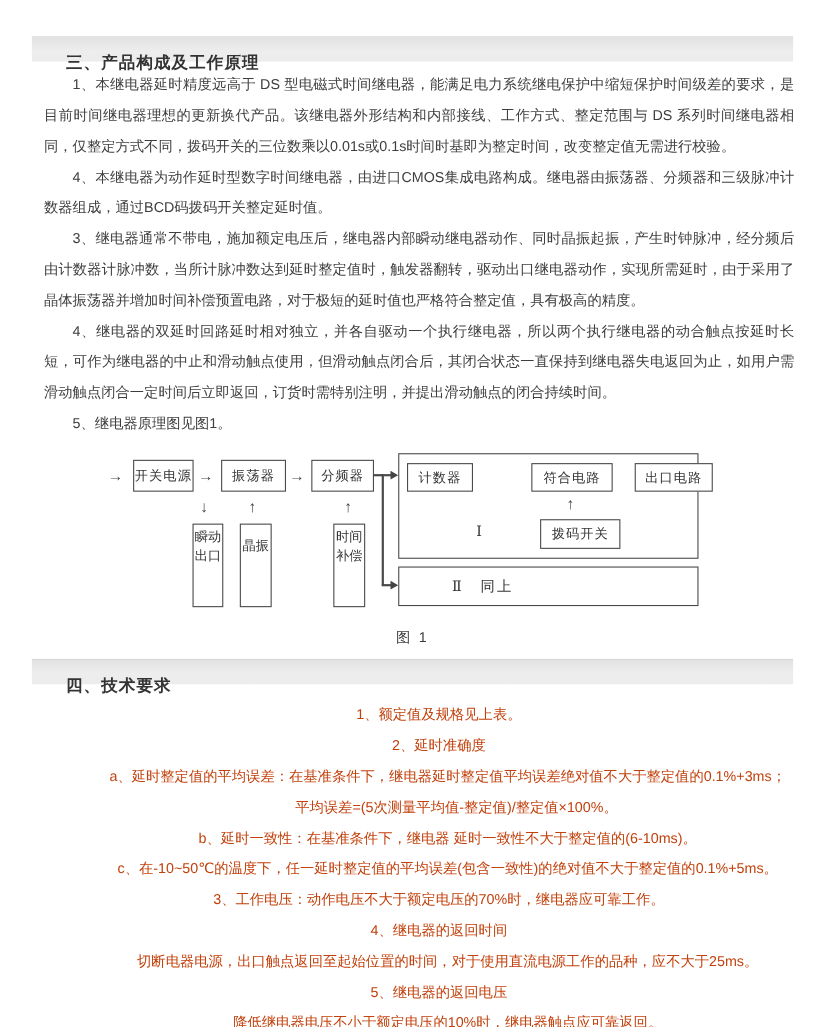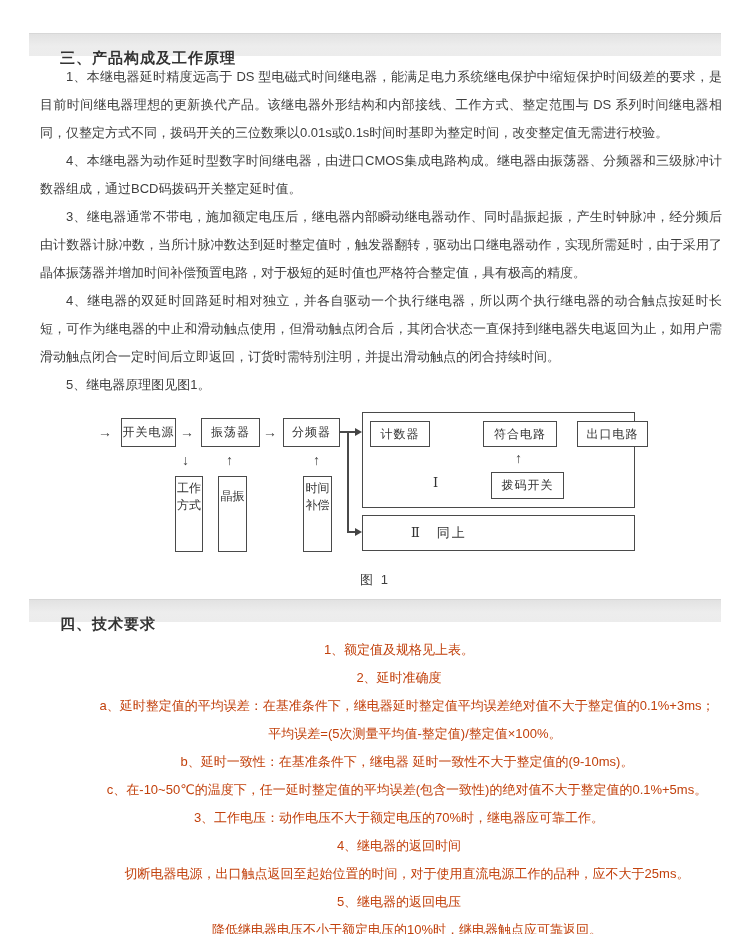--- a/index.html
+++ b/index.html
@@ -98,21 +98,21 @@
       <div class="dbox" style="left:91px;top:7px;width:55px;height:29px;">开关电源</div>
       <span class="arr" style="left:150px;top:14px;">→</span>
       <div class="dbox" style="left:171px;top:7px;width:59px;height:29px;">振荡器</div>
       <span class="arr" style="left:233px;top:14px;">→</span>
       <div class="dbox" style="left:253px;top:7px;width:57px;height:29px;">分频器</div>
 
       <span class="arr" style="left:152px;top:42px;">↓</span>
       <span class="arr" style="left:196px;top:42px;">↑</span>
       <span class="arr" style="left:283px;top:42px;">↑</span>
 
-      <div class="vbox" style="left:145px;top:65px;width:28px;height:76px;">工作方式</div>
+      <div class="vbox" style="left:145px;top:65px;width:28px;height:76px;">瞬动出口</div>
       <div class="vbox spread" style="left:188px;top:65px;width:29px;height:76px;">晶振</div>
       <div class="vbox" style="left:273px;top:65px;width:29px;height:76px;">时间补偿</div>
 
       <div class="ln" style="left:310px;top:20px;width:8px;height:1.5px;"></div>
       <div class="ln" style="left:317px;top:20px;width:1.5px;height:101px;"></div>
       <div class="ln" style="left:317px;top:20px;width:9px;height:1.5px;"></div>
       <div class="ah-r" style="left:325px;top:17px;"></div>
       <div class="ln" style="left:317px;top:120px;width:9px;height:1.5px;"></div>
       <div class="ah-r" style="left:325px;top:117px;"></div>
 
@@ -135,21 +135,21 @@
 
   <section>
     <div class="sec-bar">
       <h2>四、技术要求</h2>
     </div>
     <div class="s4-body">
       <div class="req lvl1">1、额定值及规格见上表。</div>
       <div class="req lvl1">2、延时准确度</div>
       <div class="req lvl2">a、延时整定值的平均误差：在基准条件下，继电器延时整定值平均误差绝对值不大于整定值的0.1%+3ms；</div>
       <div class="req lvl3">平均误差=(5次测量平均值-整定值)/整定值×100%。</div>
-      <div class="req lvl2">b、延时一致性：在基准条件下，继电器 延时一致性不大于整定值的(9-10ms)。</div>
+      <div class="req lvl2">b、延时一致性：在基准条件下，继电器 延时一致性不大于整定值的(6-10ms)。</div>
       <div class="req lvl2">c、在-10~50℃的温度下，任一延时整定值的平均误差(包含一致性)的绝对值不大于整定值的0.1%+5ms。</div>
       <div class="req lvl1">3、工作电压：动作电压不大于额定电压的70%时，继电器应可靠工作。</div>
       <div class="req lvl1">4、继电器的返回时间</div>
       <div class="req lvl2">切断电器电源，出口触点返回至起始位置的时间，对于使用直流电源工作的品种，应不大于25ms。</div>
       <div class="req lvl1">5、继电器的返回电压</div>
       <div class="req lvl2">降低继电器电压不小于额定电压的10%时，继电器触点应可靠返回。</div>
     </div>
   </section>
 
 </div>

